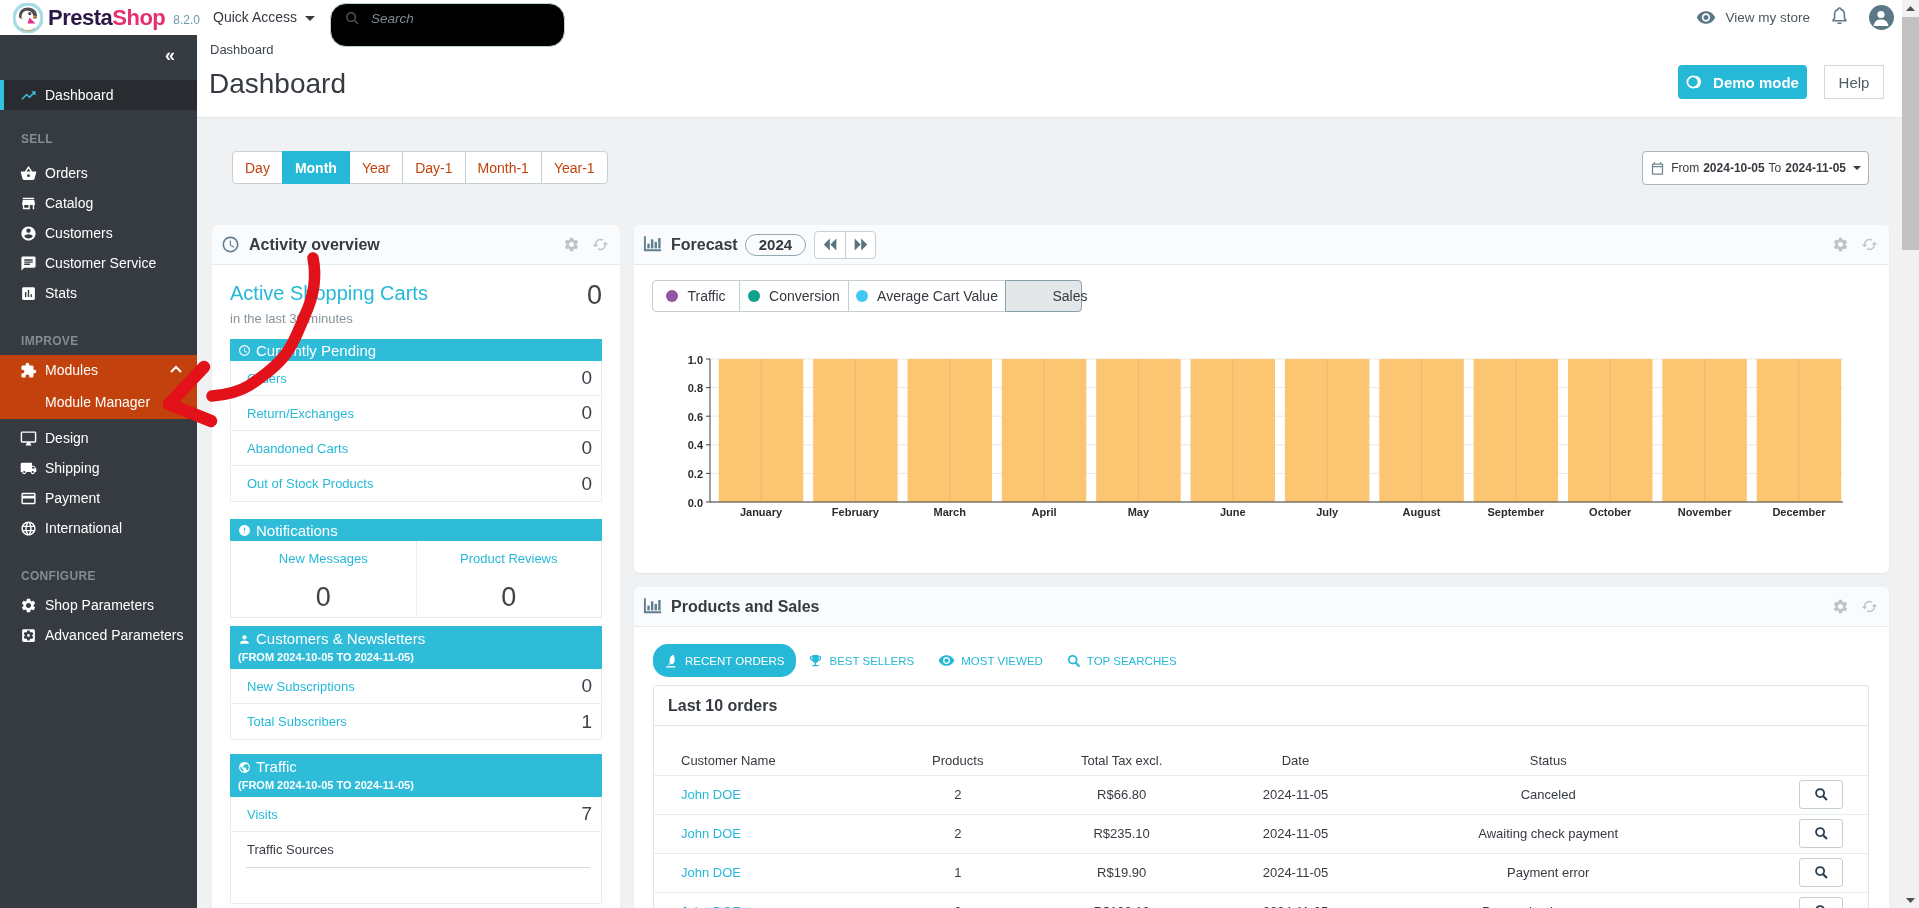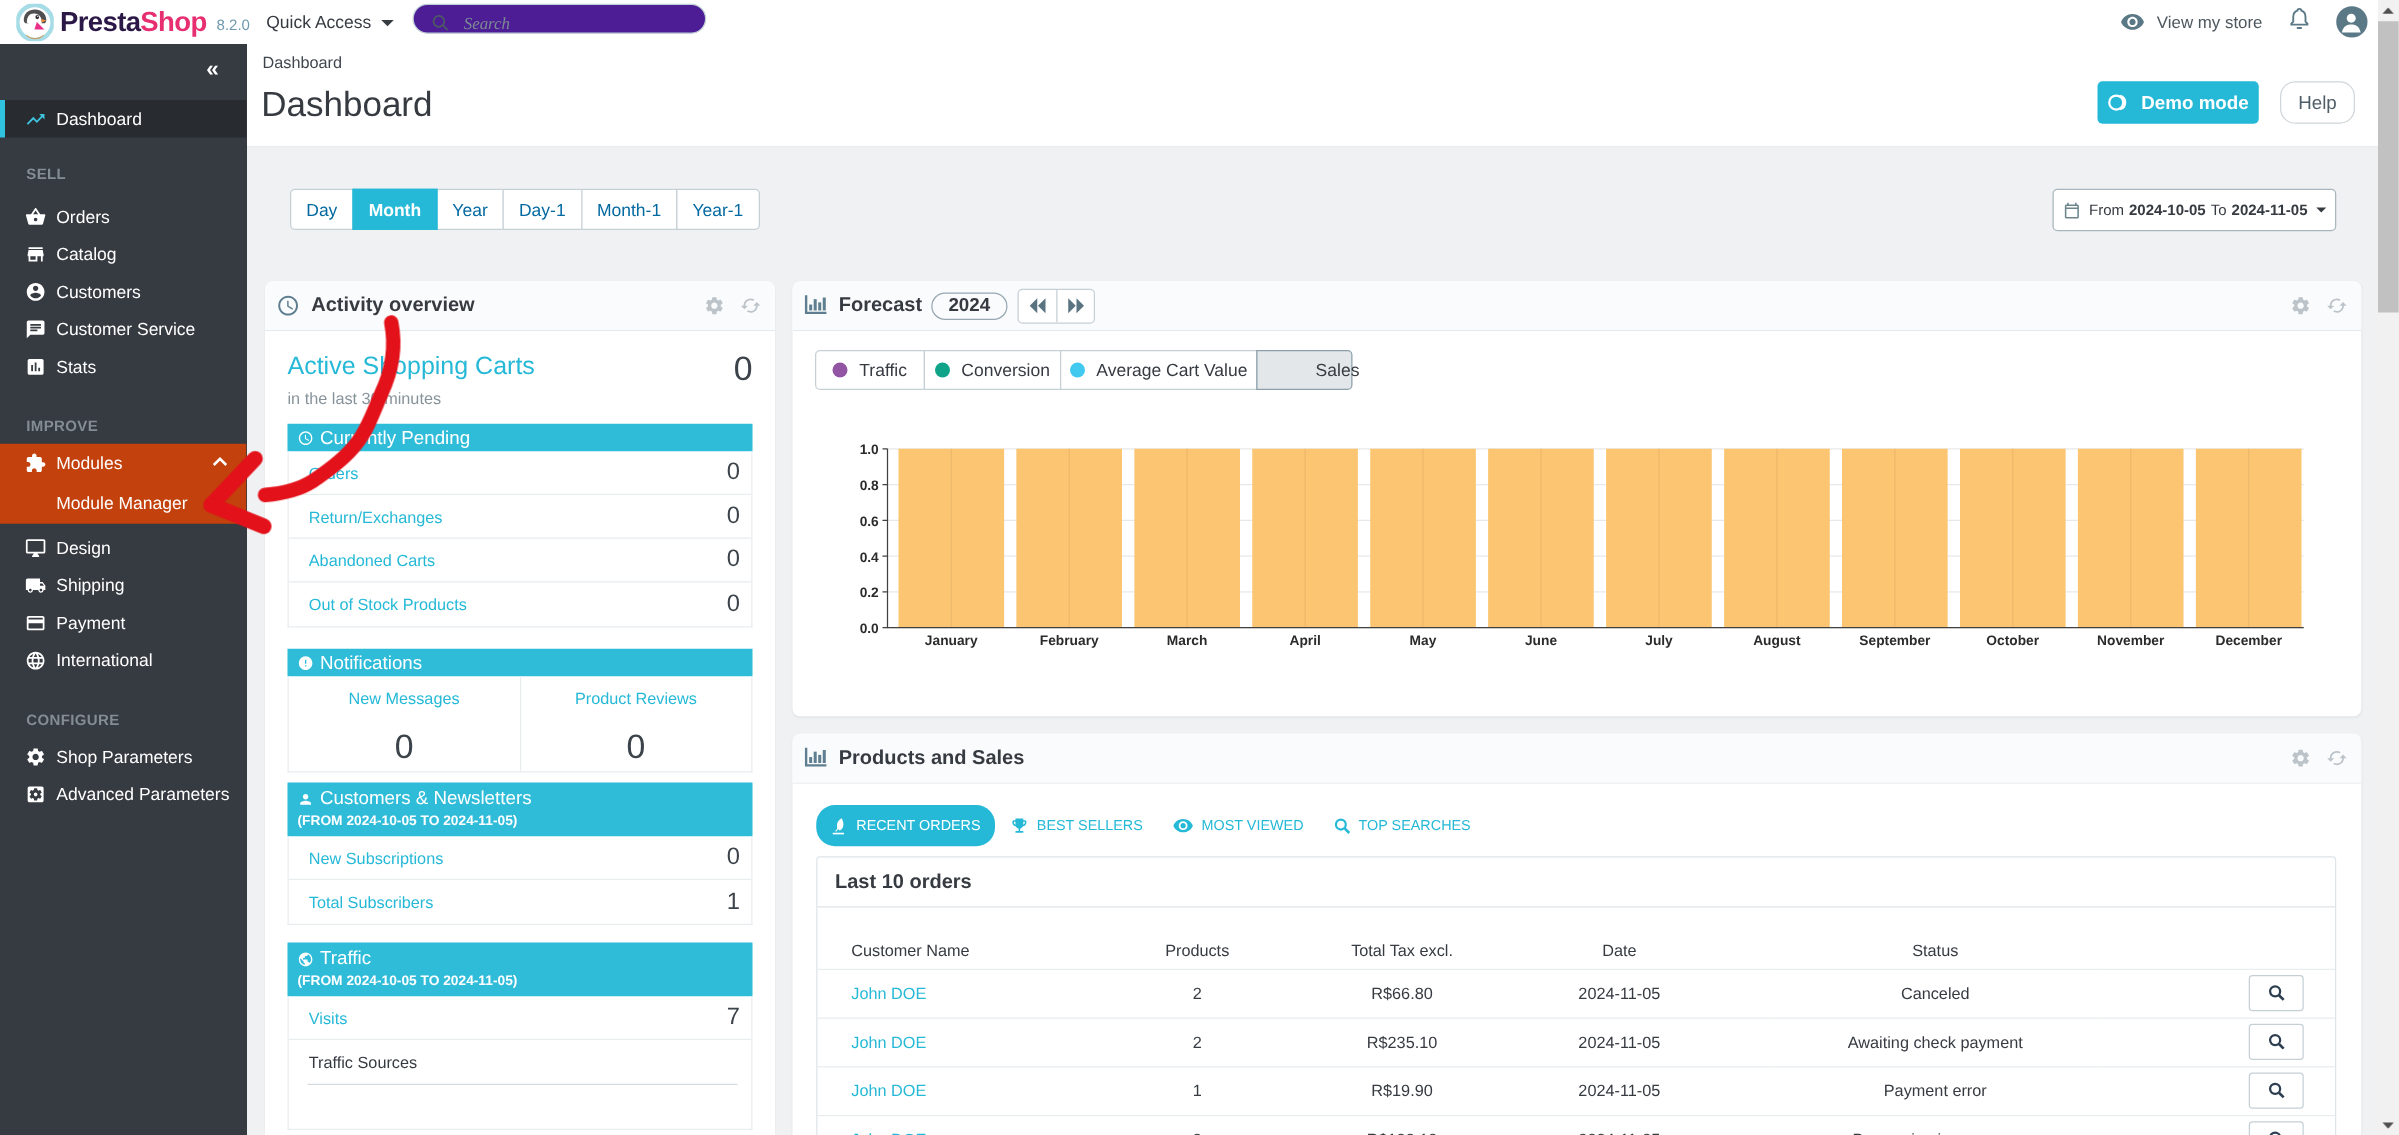--- a/index.html
+++ b/index.html
@@ -5,21 +5,21 @@
 * { margin:0; padding:0; box-sizing:border-box; }
 html,body { width:1919px; height:908px; overflow:hidden; font-family:"Liberation Sans", sans-serif; background:#eff1f3; color:#363a41; }
 .topbar { position:fixed; top:0; left:0; width:1919px; height:35px; background:#fff; z-index:50; }
 .logo { position:absolute; left:13px; top:3px; display:flex; align-items:center; }
 .logo .brand { font-size:22px; font-weight:bold; letter-spacing:-0.5px; margin-left:5px; }
 .logo .brand .p1 { color:#2b1846; }
 .logo .brand .p2 { color:#e62e70; }
 .logo .ver { font-size:12px; color:#6e99ab; margin-left:8px; margin-top:4px; }
 .qa { position:absolute; left:213px; top:9px; font-size:14px; color:#363a41; }
 .qa .caret { display:inline-block; width:0; height:0; border-left:5px solid transparent; border-right:5px solid transparent; border-top:5px solid #363a41; margin-left:4px; vertical-align:middle; }
-.search { position:absolute; left:330px; top:3px; width:235px; height:24px; border:1px solid #bfd0d6; border-radius:16px; background:#4c1d95;font-family:Liberation Serif, serif; }
+.search { position:absolute; left:330px; top:3px; width:235px; height:44px; border:1px solid #bfd0d6; border-radius:16px; background:#000000; }
 .search .mag { position:absolute; left:14px; top:7px; }
 .search .ph { position:absolute; left:40px; top:7px; font-size:13.5px; font-style:italic; color:#7c8a93; }
 .tbright { position:absolute; right:25px; top:0; height:35px; display:flex; align-items:center; }
 .viewstore { font-size:13.5px; color:#4d575e; display:flex; align-items:center; gap:9px; }
 .bell { margin-left:21px; }
 .avatar { margin-left:21px; width:25px; height:25px; border-radius:50%; background:#5b7886; position:relative; overflow:hidden; }
 
 .sidebar { position:fixed; top:35px; left:0; width:197px; height:873px; background:#363a41; z-index:40; }
 .collapse { height:45px; position:relative; }
 .collapse .chev { position:absolute; right:22px; top:10px; color:#fff; font-size:18px; font-weight:bold; }
@@ -28,26 +28,26 @@
 .nav-dash { height:30px; background:#282b30; border-left:4px solid #30c2de; padding-left:16px; }
 .sect { padding-left:21px; color:#848c94; font-size:12px; font-weight:bold; letter-spacing:0.3px; }
 .modblock { background:#c2410c; }
 .subitem { padding-left:45px; height:34px; display:flex; align-items:center; color:#fff; font-size:14px; }
 
 .main { margin-left:197px; }
 .pagehead { position:relative; height:118px; background:#fff; border-bottom:1px solid #e4e8ec; }
 .crumb { position:absolute; left:13px; top:42px; font-size:13px; color:#40464e; }
 .title { position:absolute; left:12px; top:68px; font-size:28px; color:#363a41; font-weight:500; }
 .btn-demo { position:absolute; right:112px; top:65px; width:129px; height:34px; background:#25b9d7; color:#fff; border-radius:4px; font-size:15px; font-weight:bold; display:flex; align-items:center; justify-content:center; gap:7px; }
-.btn-help { position:absolute; right:35px; top:65px; width:60px; height:34px; background:#fff; border:1px solid #d0d6da; border-radius:12px; color:#4e5d66; font-size:15px; display:flex; align-items:center; justify-content:center; }
+.btn-help { position:absolute; right:35px; top:65px; width:60px; height:34px; background:#fff; border:1px solid #d0d6da; border-radius:0; color:#4e5d66; font-size:15px; display:flex; align-items:center; justify-content:center; }
 
 .content { padding:13px 30px 0 15px; }
 .tabscard { height:75px; position:relative; margin-bottom:19px; }
 .tabgroup { position:absolute; left:20px; top:20px; display:flex; }
-.tab { height:33px; border:1px solid #c5d0d6; background:#fff; color:#0369a1; font-size:14px; display:flex; align-items:center; justify-content:center; padding:0 12px; margin-left:-1px; }
+.tab { height:33px; border:1px solid #c5d0d6; background:#fff; color:#c2410c; font-size:14px; display:flex; align-items:center; justify-content:center; padding:0 12px; margin-left:-1px; }
 .tab.first { border-radius:4px 0 0 4px; margin-left:0; }
 .tab.last { border-radius:0 4px 4px 0; }
 .tab.active { background:#25b9d7; border-color:#25b9d7; color:#fff; font-weight:bold; z-index:2; }
 .datebtn { position:absolute; right:20px; top:20px; height:34px; border:1px solid #a9b6bd; border-radius:4px; background:#fff; display:flex; align-items:center; padding:0 7px; font-size:12px; color:#363a41; gap:4px; }
 
 .cols { display:flex; gap:14px; }
 .leftcol { width:408px; }
 .rightcol { flex:1; }
 
 .panel { background:#fff; border-radius:6px; box-shadow:0 1px 2px rgba(0,0,0,0.05); }

